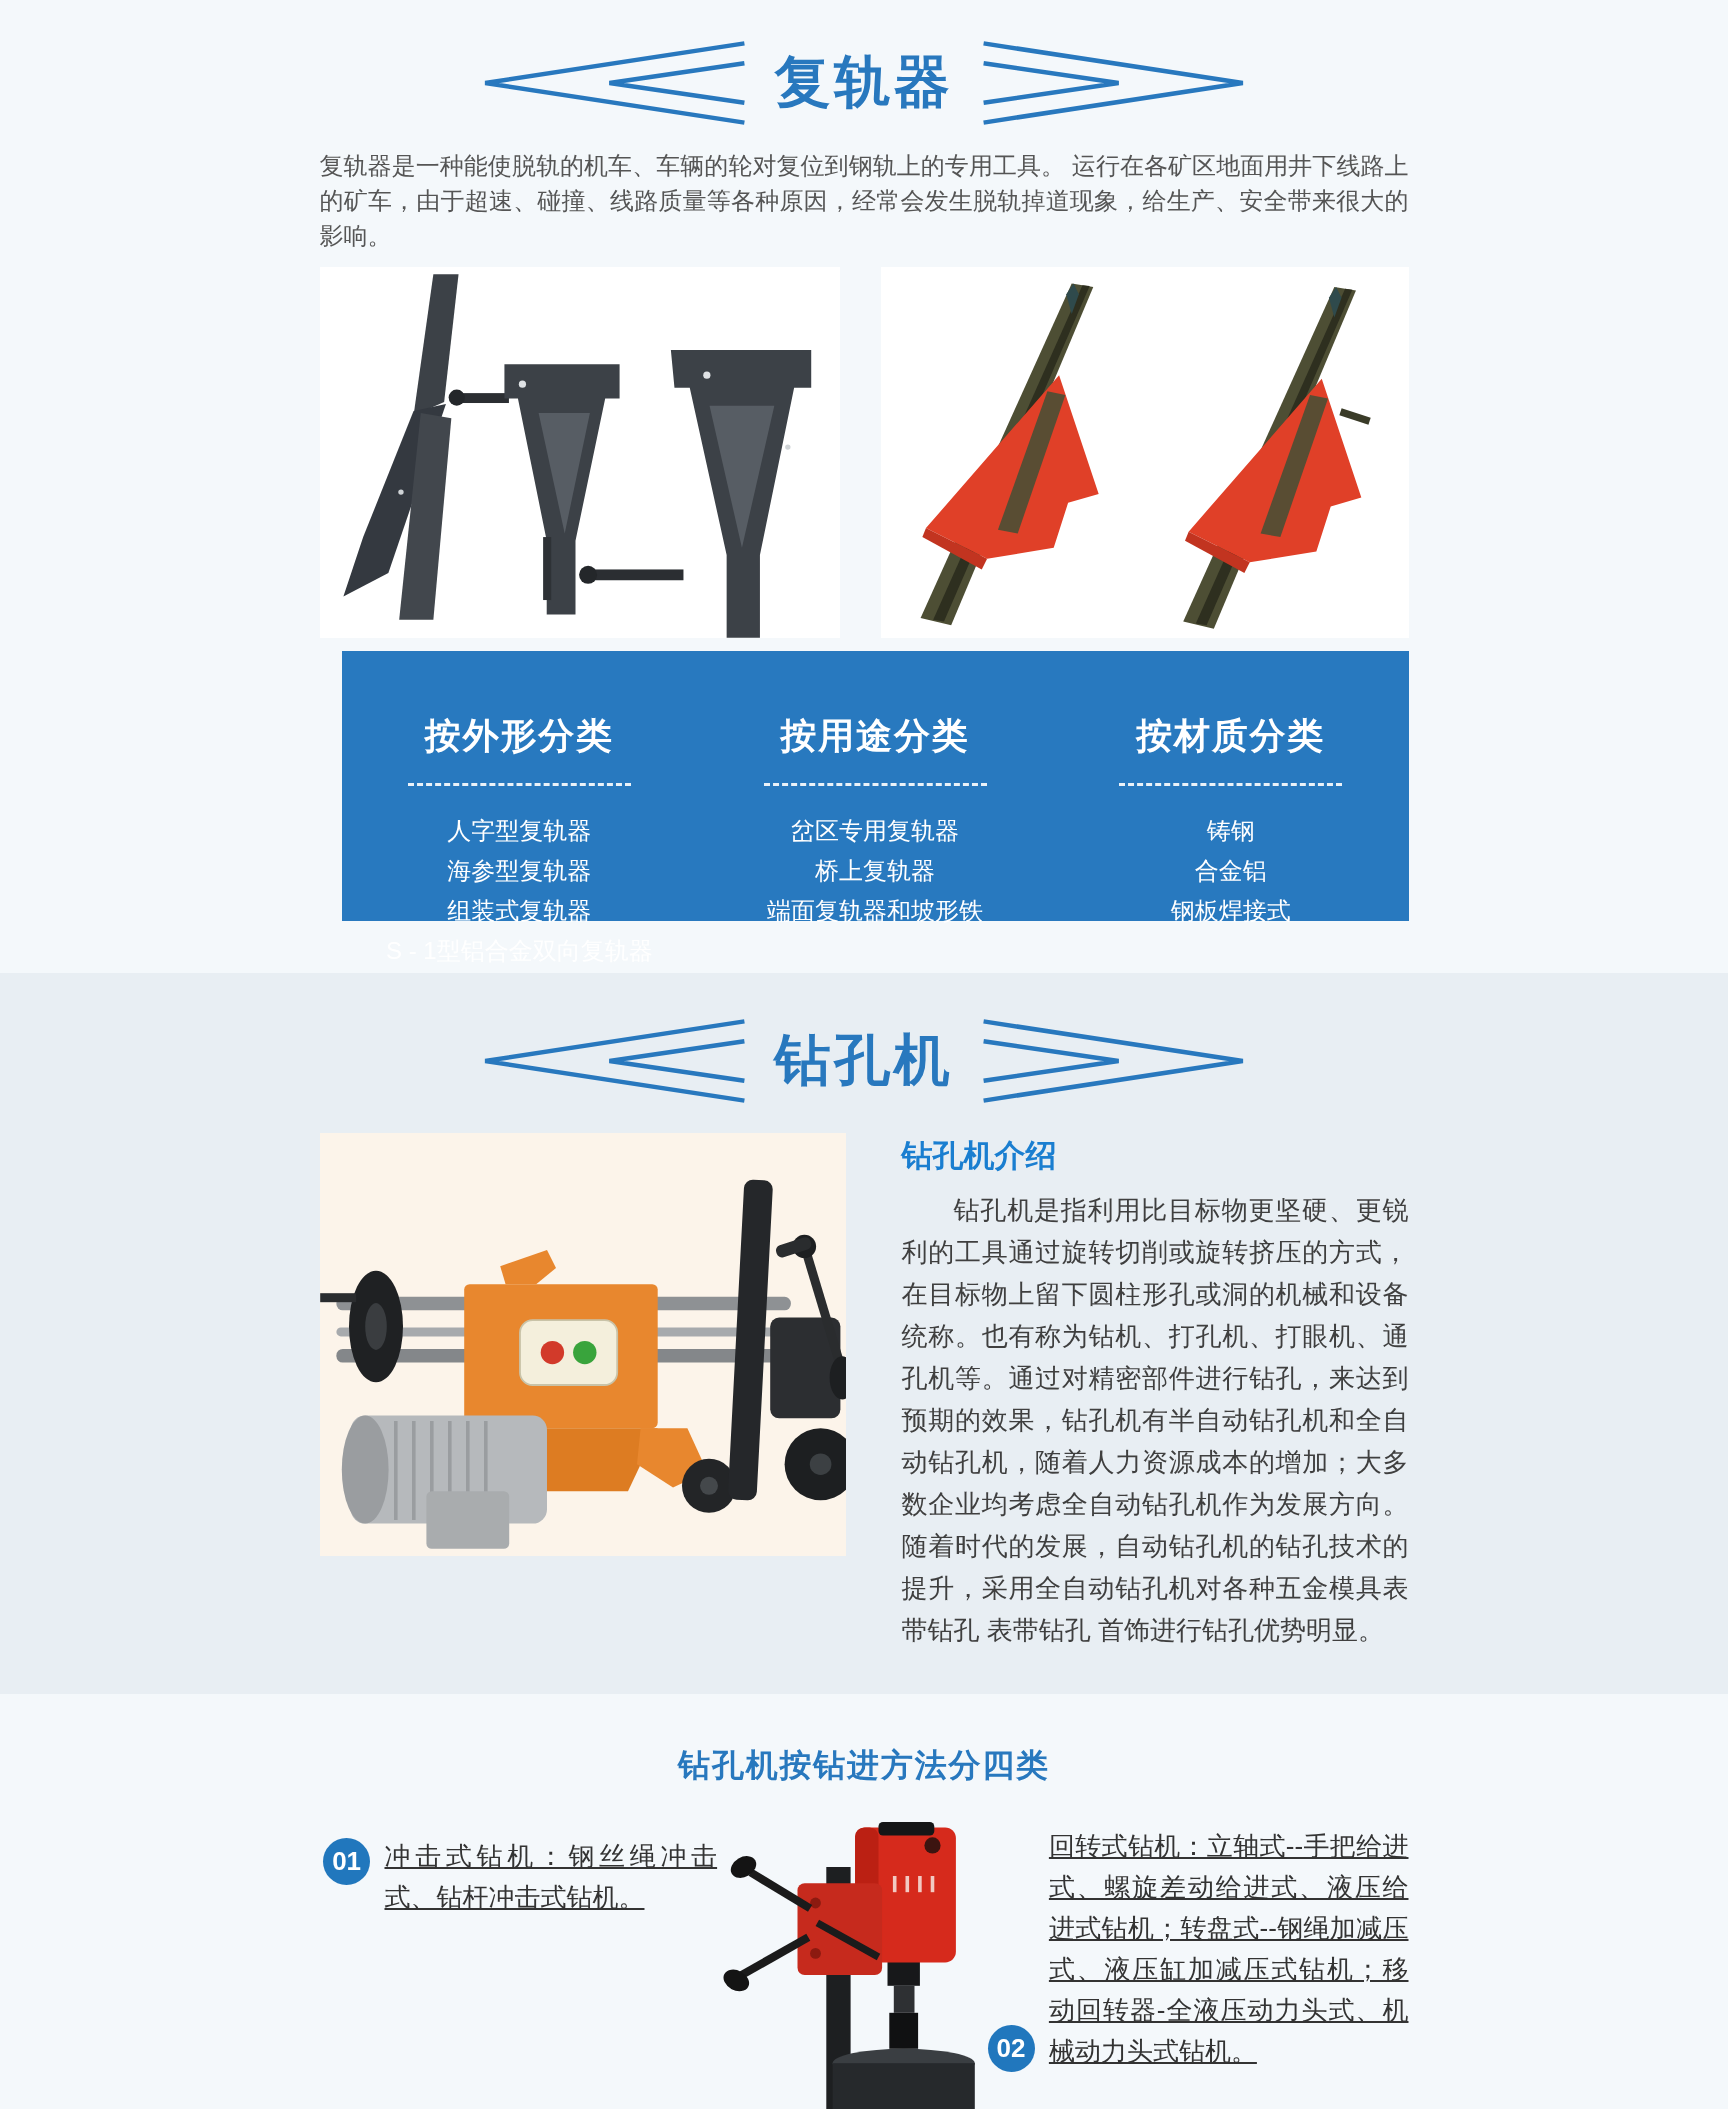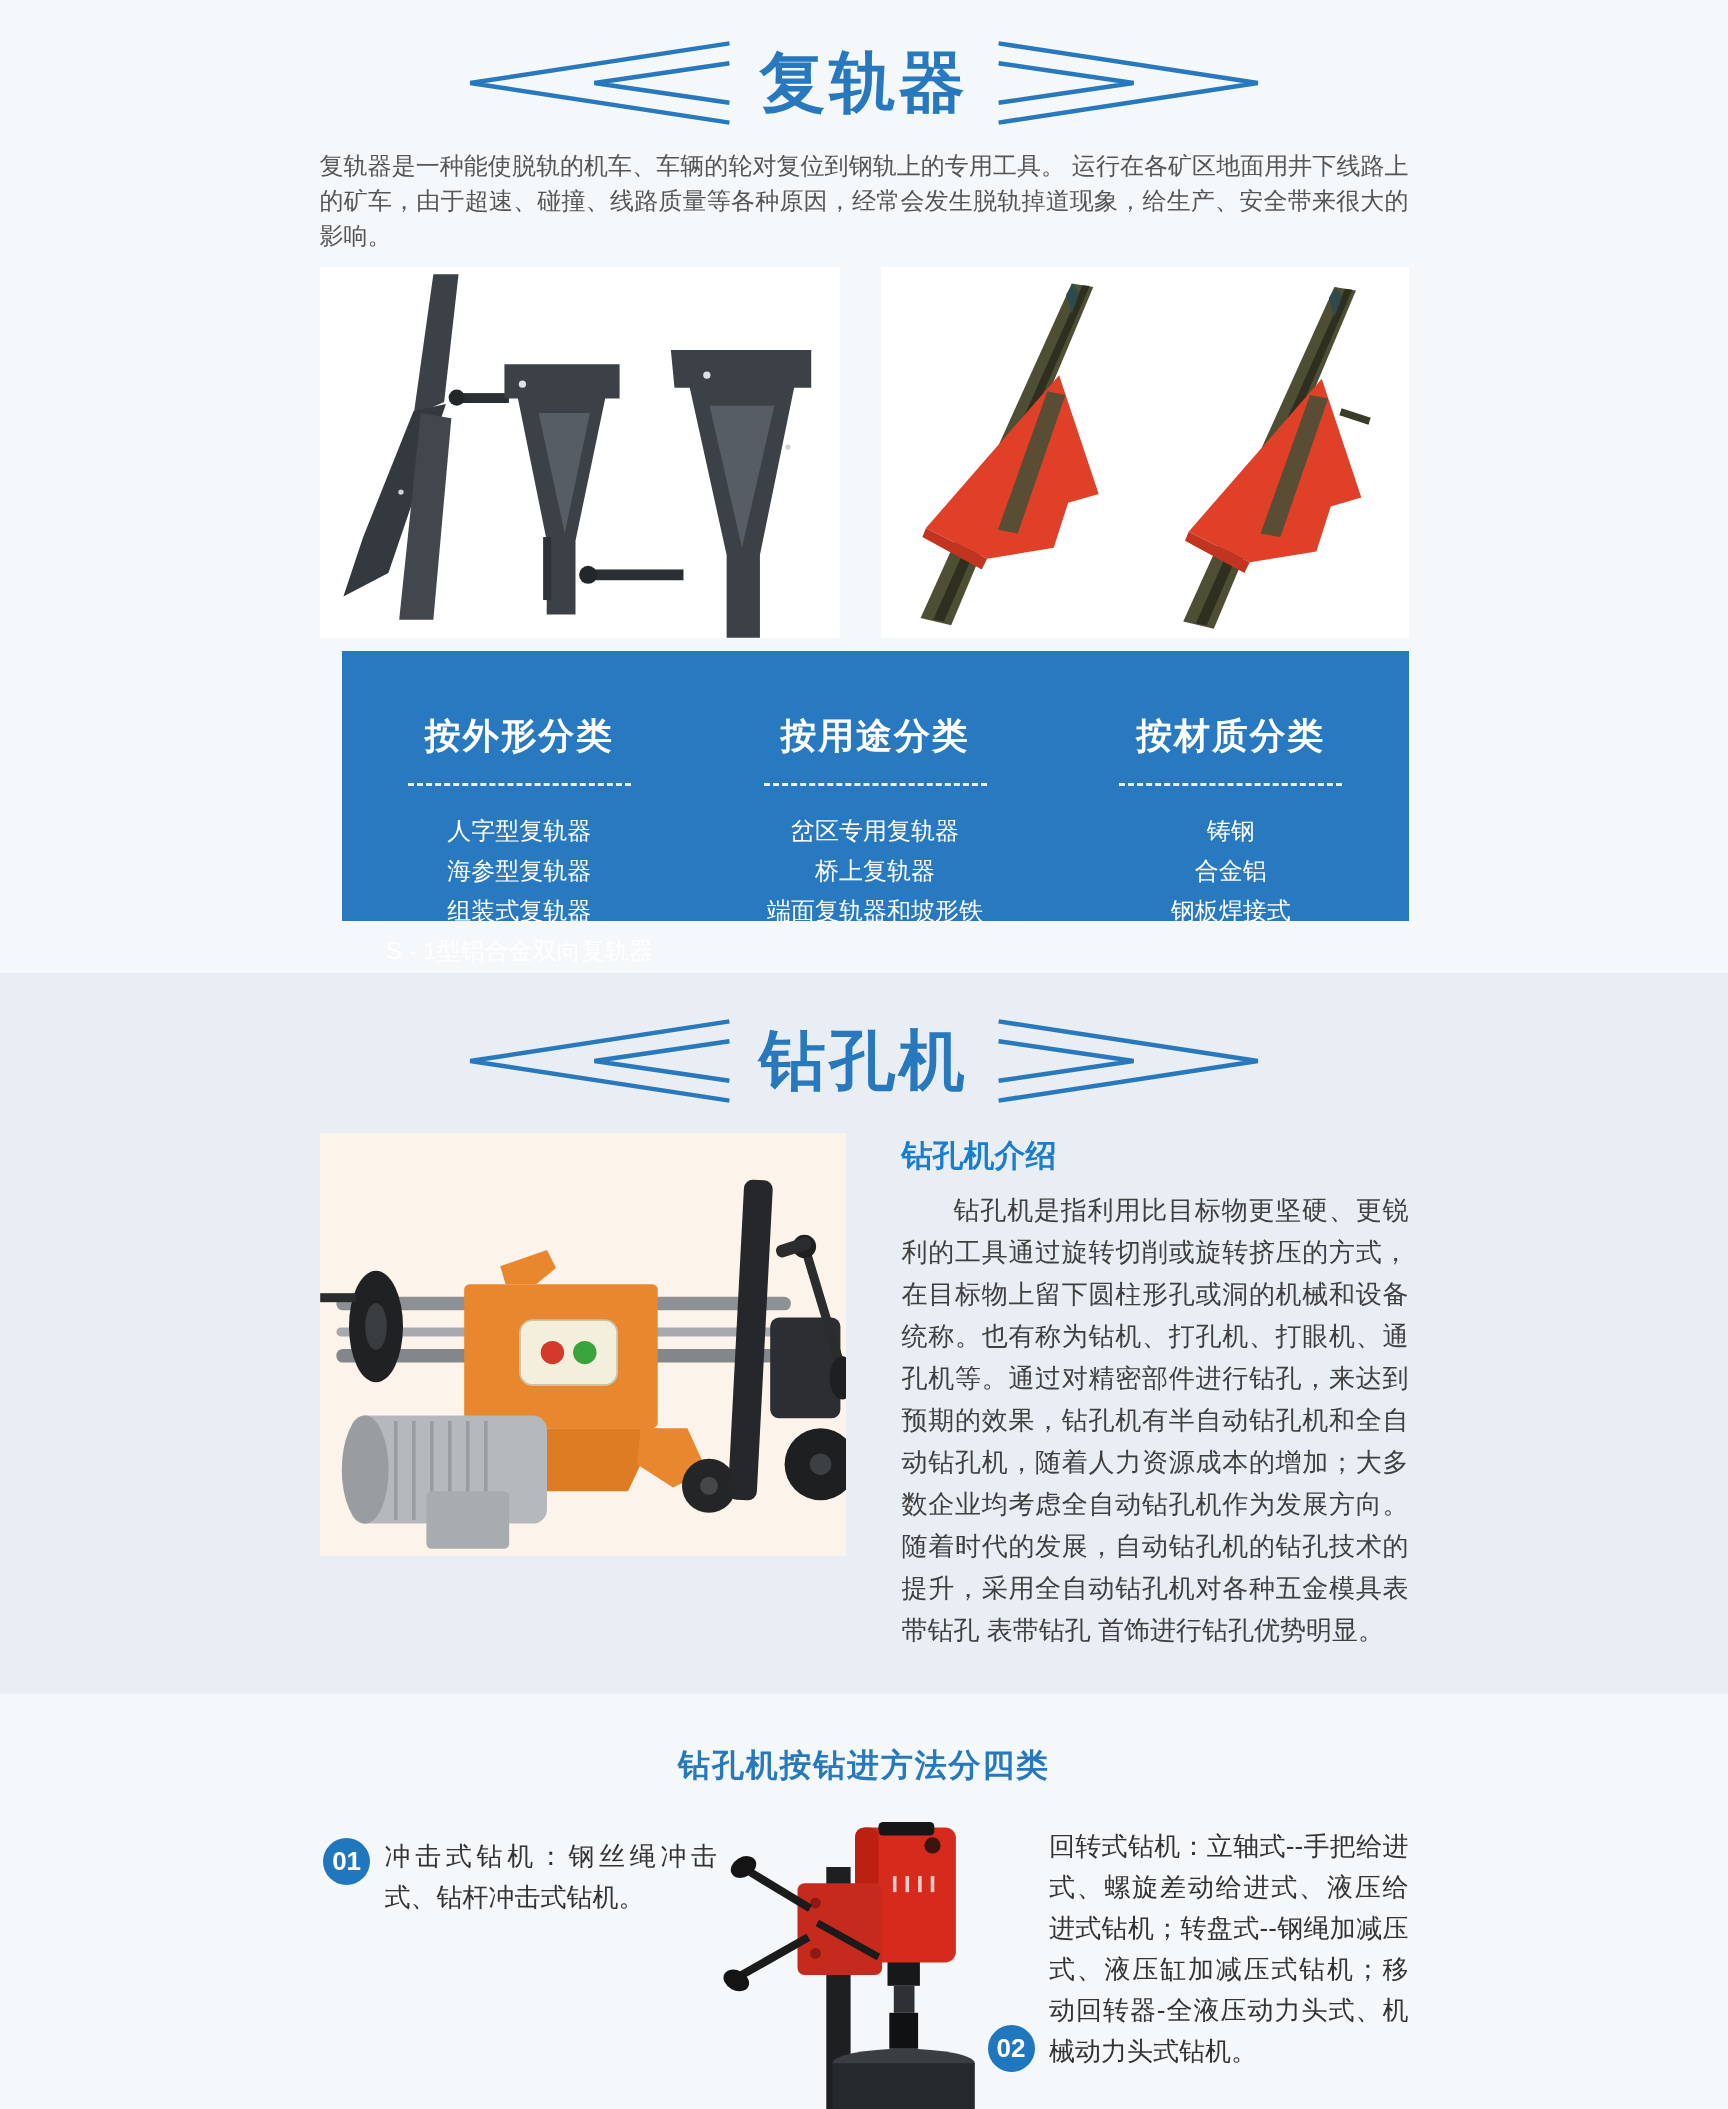--- a/index.html
+++ b/index.html
@@ -10,21 +10,21 @@
   }
   .container { width:1089px; margin:0 auto; }
 
   
   .sec-rerailer { background:#f4f8fb; padding:38px 0 52px; }
   .sec-drill    { background:#e8eef3; padding:43px 0 43px; }
   .sec-types    { background:#f4f8fb; padding:50px 0 36px; }
 
   
   .sec-title-row { display:flex; align-items:center; justify-content:center; gap:27px; }
-  .sec-title-text { color:#2878be; font-size:66px; font-weight:bold; letter-spacing:3.6px; }
+  .sec-title-text { color:#2878be; font-size:56px; font-weight:bold; letter-spacing:3.6px; }
   .chev { display:block; }
 
   
   .lead-para {
     margin-top:20px; font-size:24px; line-height:35px; color:#555;
     text-align:justify;
   }
 
   
   .photo-row { display:flex; gap:41px; margin-top:14.4px; }
@@ -55,21 +55,21 @@
 
   
   .types-heading { text-align:center; color:#2878be; font-size:32px; font-weight:bold; letter-spacing:1.8px; }
   .types-layout { position:relative; height:473px; margin-top:34px; }
   .type-item { position:absolute; display:flex; gap:14.4px; align-items:flex-start; }
   .type-item .num-badge {
     width:47px; height:47px; border-radius:50%; background:#2177bd; color:#fff;
     font-size:26px; font-weight:bold; display:flex; align-items:center; justify-content:center;
     flex-shrink:0; margin-top:1.8px;
   }
-  .type-item .type-text { font-size:26px; line-height:41px; color:#333; text-align:justify; }
+  .type-item .type-text { font-size:26px; line-height:41px; color:#333; text-align:justify;text-decoration:underline; }
   .ti-1 { left:3.6px;  top:14px;  width:394px; }
   .ti-2 { right:0;   top:4px;  width:421px;align-items:flex-end; }
   .types-photo { position:absolute; left:382px; top:0; }
 </style>
 </head>
 <body>
 
 <section class="sec-rerailer">
   <div class="container">
 

